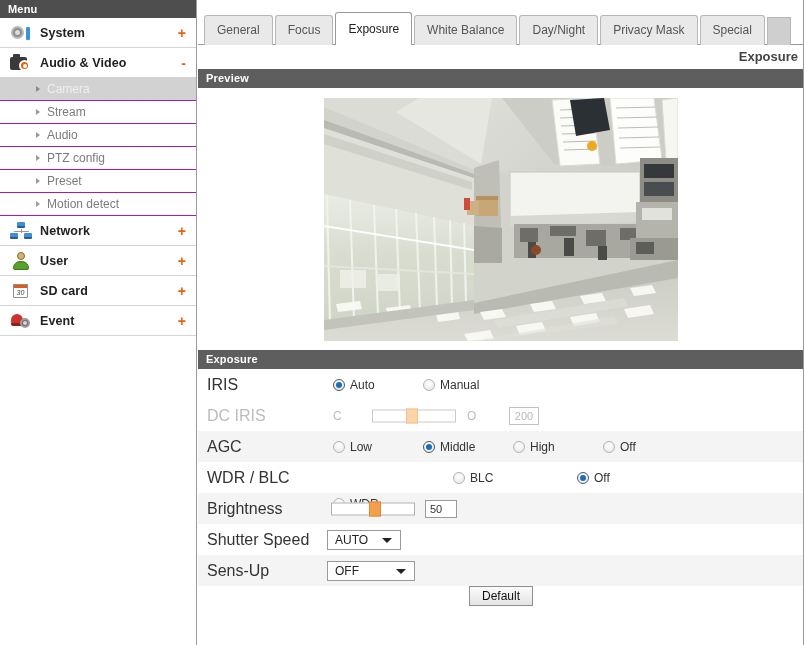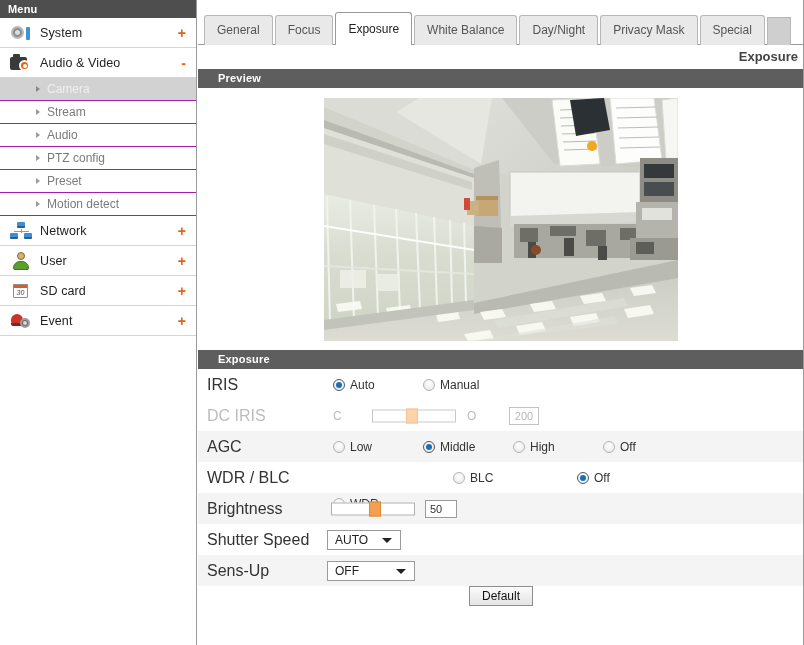--- a/index.html
+++ b/index.html
@@ -41,21 +41,21 @@
     background: #ffffff;
   }
   .nav-top .ico {
     width: 22px; height: 20px;
     margin-left: 10px; margin-right: 8px;
     position: relative;
     flex: 0 0 auto;
   }
   .nav-top .lbl {
     font-size: 12.5px;
-    font-weight: normal;
+    font-weight: bold;
     color: #222;
     letter-spacing: .1px;
   }
   .nav-top .pm {
     position: absolute;
     right: 10px;
     color: #e8610c;
     font-weight: bold;
     font-size: 14px;
     line-height: 12px;
@@ -168,21 +168,21 @@
     color: #444;
   }
 
   .section-bar {
     height: 19px;
     line-height: 19px;
     background: #5e5e5e;
     color: #ffffff;
     font-size: 11px;
     font-weight: bold;
-    padding-left: 20px;
+    padding-left: 8px;
     letter-spacing: .2px;
   }
 
   
   .preview-area {
     height: 262px;
     background: #ffffff;
     display: flex;
     align-items: center;
     justify-content: center;

